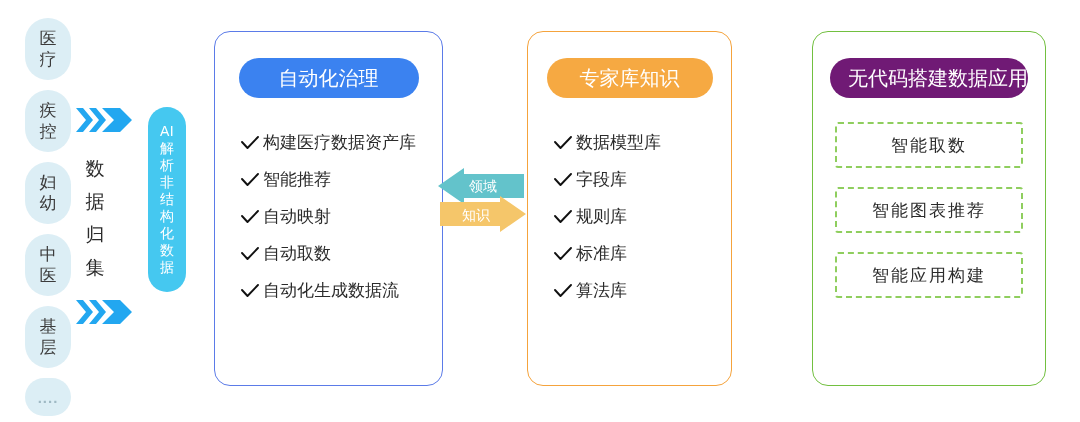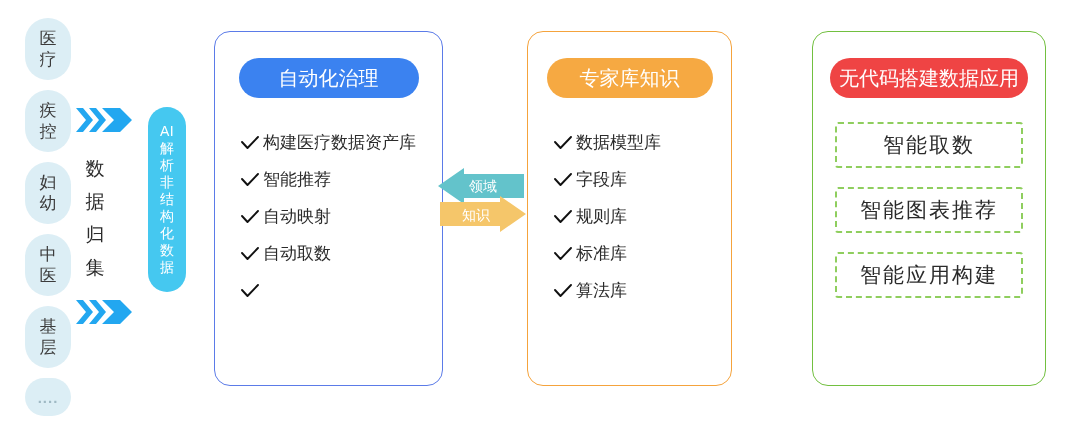--- a/index.html
+++ b/index.html
@@ -118,21 +118,21 @@
     font-weight: 500;
   }
 
   #panel-gov { left: 214px; width: 229px; border: 1.5px solid #5b7be8; }
   #panel-gov .panel-head { background: #3b82f0; width: 180px; }
 
   #panel-expert { left: 527px; width: 205px; border: 1.5px solid #f5a33c; }
   #panel-expert .panel-head { background: #f6a942; width: 166px; }
 
   #panel-nocode { left: 812px; width: 234px; border: 1.5px solid #72c040; }
-  #panel-nocode .panel-head { background: #ef4444; width: 198px; }
+  #panel-nocode .panel-head { background: #701a75; width: 198px; text-align: right; }
 
   
   .check-list {
     position: absolute;
     top: 92px;
     left: 0;
     right: 0;
     padding: 0;
     margin: 0;
     list-style: none;
@@ -167,21 +167,21 @@
   }
   .dash-box {
     border: 2px dashed #8fce5e;
     border-radius: 3px;
     height: 42px;
     margin-bottom: 19px;
     display: flex;
     align-items: center;
     justify-content: center;
     color: #2b2b2b;
-    font-size: 21px;
+    font-size: 17px;
     letter-spacing: 2px;
     background: #ffffff;
   }
 
   
   .conn {
     position: absolute;
     width: 96px;
     height: 64px;
   }
@@ -302,20 +302,21 @@
             </svg>
         </span>
         <span class="check-label">自动取数</span>
       </li>
       <li class="check-item">
         <span class="check-mark">
           <svg width="18" height="14" viewBox="0 0 18 14">
               <path d="M1 6 L6.5 12 L17 1" stroke="#111" stroke-width="1.9" fill="none" stroke-linecap="round" stroke-linejoin="round"></path>
             </svg>
         </span>
+        <span class="check-label">自动化生成数据流</span>
       </li>
     </ul>
   </div>
 
   <div class="conn" style="left:434px;top:168px;">
     <svg width="96" height="64" viewBox="0 0 96 64">
       <path d="M90 6 L90 30 L30 30 L30 36 L4 18 L30 0 L30 6 Z" fill="#63c3cb"></path>
       <path d="M6 34 L6 58 L66 58 L66 64 L92 46 L66 28 L66 34 Z" fill="#f5c66a"></path>
     </svg>
     <span class="conn-label top">领域</span>

